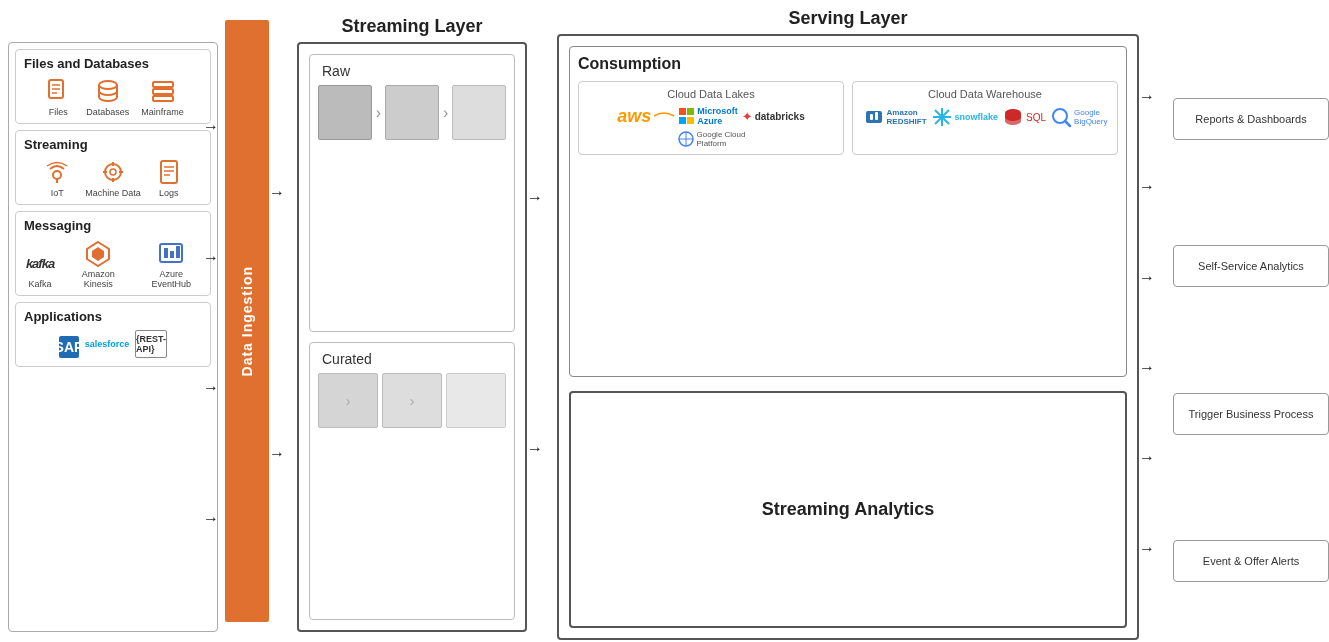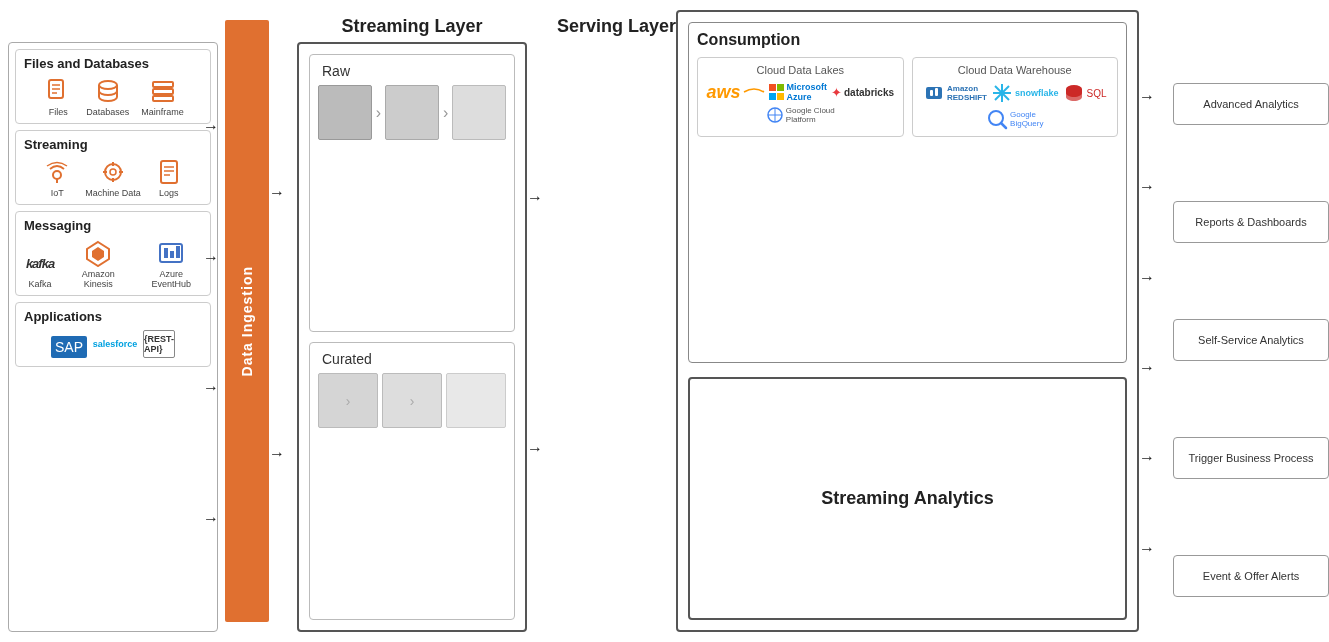--- a/index.html
+++ b/index.html
@@ -259,21 +259,21 @@
             </div>
             <span style="text-align:center;">Azure EventHub</span>
           </div>
         </div>
       </div>
 
       <div class="source-group">
         <div class="source-group-title">Applications</div>
         <div class="source-icons">
           <div class="source-icon-item">
-            <div class="icon-shape" style="font-size:14px;font-weight:normal;color:#1f6bb4;background:#1f6bb4;border-radius:2px;width:36px;height:22px;color:#fff;display:flex;align-items:center;justify-content:center;">SAP</div>
+            <div class="icon-shape" style="font-size:14px;font-weight:bold;color:#1f6bb4;background:#1f6bb4;border-radius:2px;width:20px;height:22px;color:#fff;display:flex;align-items:center;justify-content:center;">SAP</div>
             <span style="font-size:8px;"> </span>
           </div>
           <div class="source-icon-item">
             <div class="icon-shape" style="font-size:9px;color:#00a1e0;font-weight:bold;">salesforce</div>
             <span style="font-size:8px;"> </span>
           </div>
           <div class="source-icon-item">
             <div class="icon-shape" style="font-size:9px;color:#333;font-weight:bold;border:1px solid #888;border-radius:2px;padding:1px 2px;">{REST-API}</div>
             <span style="font-size:8px;"> </span>
           </div>
@@ -329,21 +329,21 @@
       </div>
     </div>
   </div>
 
 
   <div style="display:flex;flex-direction:column;justify-content:space-around;width:30px;margin:10px 0;padding:60px 0;flex-shrink:0;">
     <div style="font-size:16px;color:#222;font-weight:bold;">→</div>
     <div style="font-size:16px;color:#222;font-weight:bold;">→</div>
   </div>
 
-  <div style="display:flex;flex-direction:row;flex:1;margin:10px 0;min-width:0;">
+  <div style="display:flex;flex-direction:column;flex:1;margin:2px 0;min-width:0;">
     <div class="title-row">
       <span class="top-title">Serving Layer</span>
     </div>
     <div style="flex:1;border:2px solid #555;border-radius:4px;display:flex;flex-direction:column;padding:10px;gap:14px;">
 
       <div style="border:1.5px solid #888;border-radius:4px;padding:8px;flex:1.5;">
         <div style="font-size:16px;font-weight:bold;color:#222;margin-bottom:8px;">Consumption</div>
         <div style="display:flex;gap:8px;">
 
           <div style="flex:1;border:1.5px solid #ccc;border-radius:4px;padding:6px;">
@@ -439,23 +439,20 @@
     <div style="font-size:16px;color:#222;font-weight:bold;">→</div>
     <div style="font-size:16px;color:#222;font-weight:bold;">→</div>
     <div style="font-size:16px;color:#222;font-weight:bold;">→</div>
     <div style="font-size:16px;color:#222;font-weight:bold;">→</div>
   </div>
 
   <div class="analytics-panel" style="margin:10px 0;padding-left:4px;">
     <div class="title-spacer"></div>
     <div style="flex:1;display:flex;flex-direction:column;gap:6px;justify-content:space-around;">
       <div class="analytics-box">
-        <span>Advanced Analytics</span>
-      </div>
-      <div class="analytics-box">
         <span>Reports &amp; Dashboards</span>
       </div>
       <div class="analytics-box">
         <span>Self-Service Analytics</span>
       </div>
       <div class="analytics-box">
         <span>Trigger Business Process</span>
       </div>
       <div class="analytics-box">
         <span>Event &amp; Offer Alerts</span>

